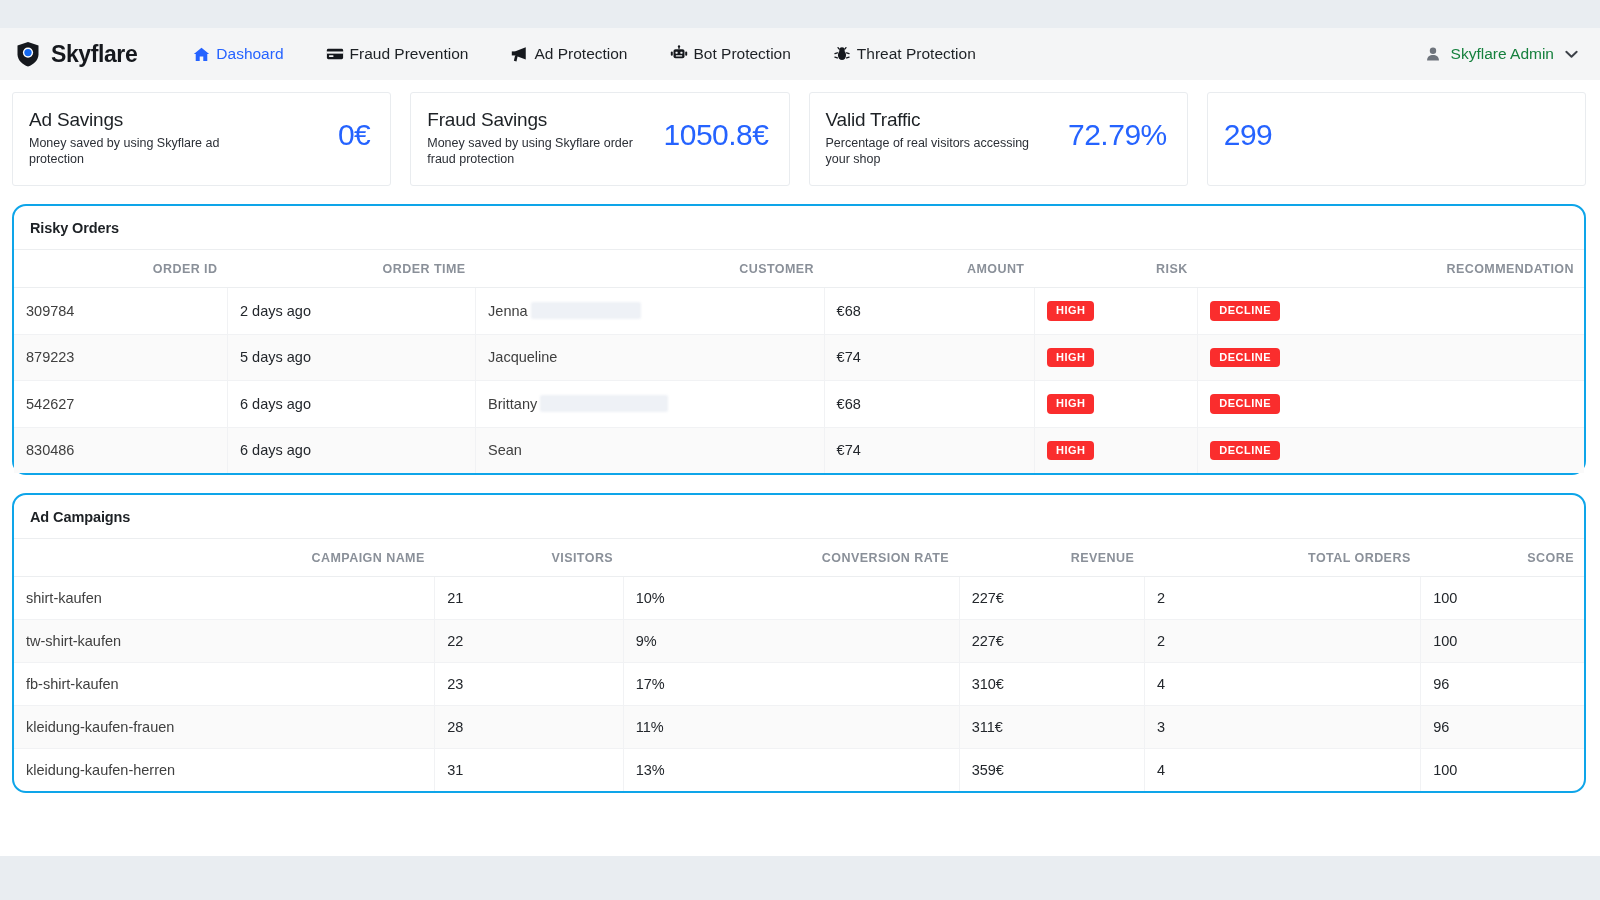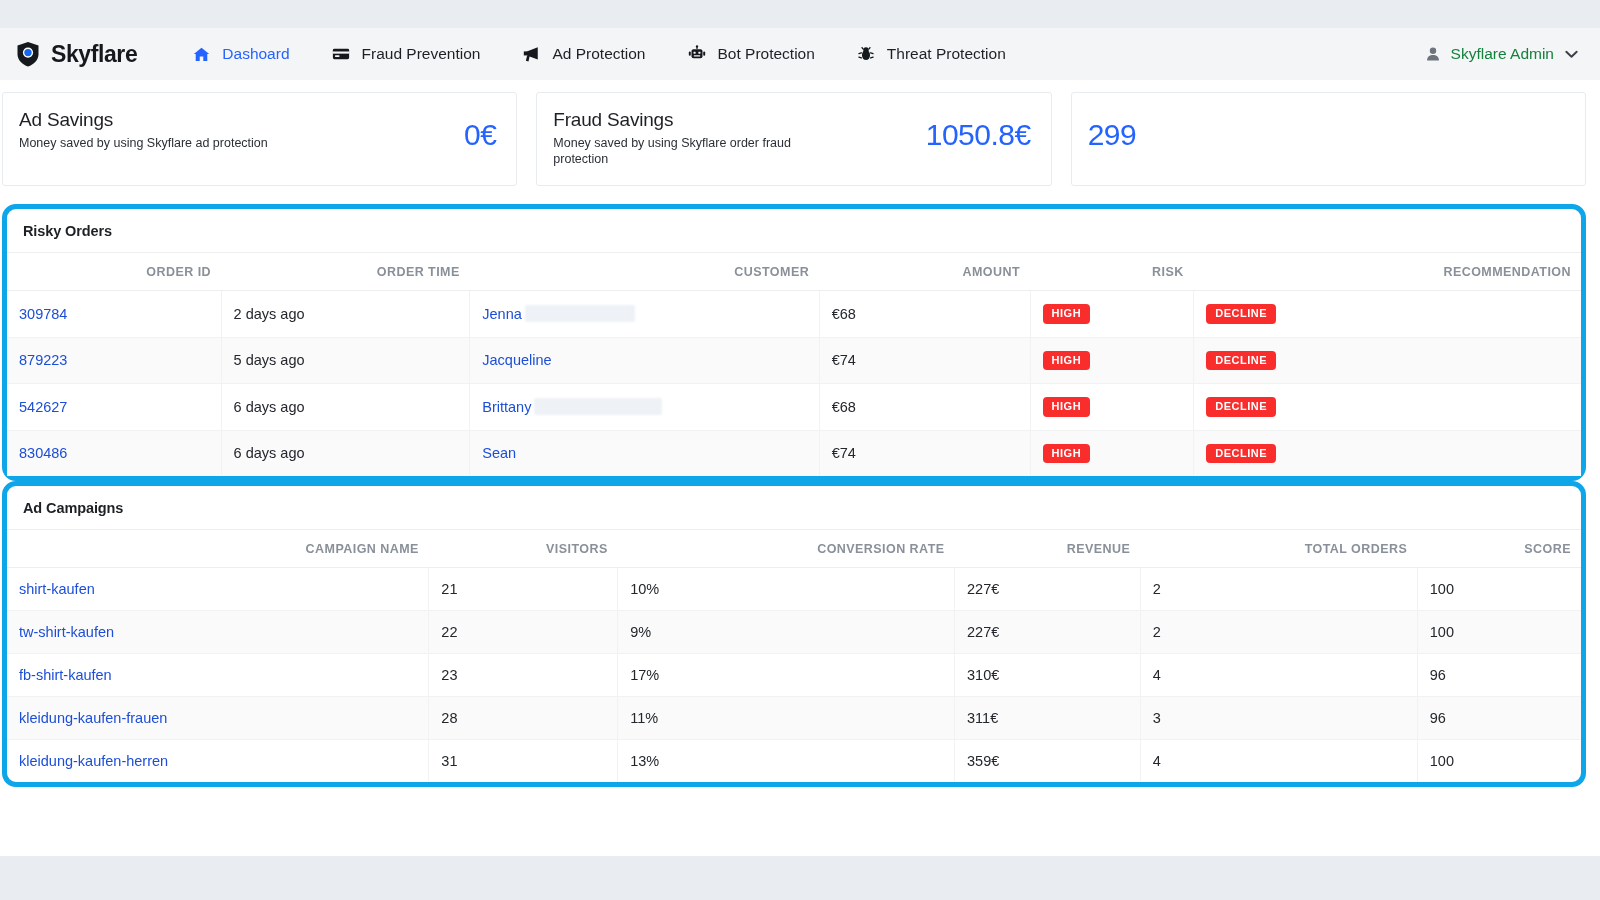--- a/index.html
+++ b/index.html
@@ -29,40 +29,40 @@
     position: relative;
   }
   .brand { display: flex; align-items: center; gap: 9px; margin-right: 34px; }
   .brand-logo { width: 28px; height: 28px; display: block; }
   .brand-name {
     font-size: 23px; font-weight: bold; color: #15181d;
     letter-spacing: -0.4px;
   }
   .nav-links { display: flex; align-items: center; gap: 0; }
   .nav-item {
-    display: flex; align-items: center; gap: 12px;
+    display: flex; align-items: center; gap: 6px;
     padding: 6px 21px;
     font-size: 15.5px; color: #1d2125;
     cursor: pointer; white-space: nowrap;
   }
   .nav-item.active { color: #2563ff; }
   .nav-icon { width: 18px; height: 18px; display: flex; align-items: center; justify-content: center; }
   .nav-icon svg { display: block; }
   .user-menu {
     position: absolute; right: 22px; top: 50%; transform: translateY(-50%);
     display: flex; align-items: center; gap: 9px;
     font-size: 15.5px; color: #15803d; cursor: pointer;
   }
   .user-menu .caret { font-size: 13px; margin-left: 2px; }
 
   
   .content {
     flex: 1 1 auto;
     background: #ffffff;
-    padding: 12px 14px 0 2px;
+    padding: 12px 14px 0 12px;
     overflow: hidden;
   }
 
   
   .cards { display: flex; gap: 19px; margin-bottom: 18px; }
   .card {
     flex: 1 1 0;
     background: #fff;
     border: 1px solid #e9ecef;
     border-radius: 3px;
@@ -77,22 +77,23 @@
   }
   .card-desc { font-size: 12.5px; color: #2b2f36; line-height: 1.28; }
   .card-value {
     font-size: 30px; color: #2563ff; font-weight: normal;
     white-space: nowrap; padding-top: 9px; letter-spacing: -0.5px;
   }
 
   
   .panel {
     background: #fff;
-    border: 5px solid #0ea5e9;
+    border: 2px solid #0ea5e9;
     border-radius: 14px;
+    margin-bottom: 18px;
   }
   .panel-header {
     padding: 14px 16px 13px 16px;
     font-size: 14.5px; font-weight: bold; color: #1d2125;
     border-bottom: 1px solid #eceef0;
     letter-spacing: -0.1px;
   }
   table { width: 100%; border-collapse: collapse; table-layout: fixed; }
   thead th {
     text-align: right;
@@ -105,21 +106,21 @@
   tbody td {
     font-size: 14.5px; color: #23272c;
     padding: 13px 10px 13px 12px;
     border-bottom: 1px solid #f1f2f4;
     border-right: 1px solid #f1f2f4;
     vertical-align: middle;
   }
   tbody tr:nth-child(even) td { background: #fafafa; }
   tbody tr:last-child td { border-bottom: none; }
   tbody td:last-child { border-right: none; }
-  .link { color: #1d4ed8; cursor: pointer; }
+  .link { color: #404040; cursor: pointer; }
   .redact {
     display: inline-block;
     background: #eef1f6;
     border-radius: 2px;
     height: 17px;
     vertical-align: -3px;
     margin-left: 3px;
     filter: blur(1px);
   }
   .badge {
@@ -266,20 +267,27 @@
         <div class="card-value">0€</div>
       </div>
       <div class="card">
         <div class="card-left">
           <div class="card-title">Fraud Savings</div>
           <div class="card-desc">Money saved by using Skyflare order fraud protection</div>
         </div>
         <div class="card-value">1050.8€</div>
       </div>
       <div class="card">
+        <div class="card-left">
+          <div class="card-title">Valid Traffic</div>
+          <div class="card-desc">Percentage of real visitors accessing your shop</div>
+        </div>
+        <div class="card-value">72.79%</div>
+      </div>
+      <div class="card">
         <div class="card-value">299</div>
       </div>
     </div>
 
     <div class="panel">
       <div class="panel-header">Risky Orders</div>
       <table class="t-orders">
         <colgroup>
             <col class="c1">
             <col class="c2">

